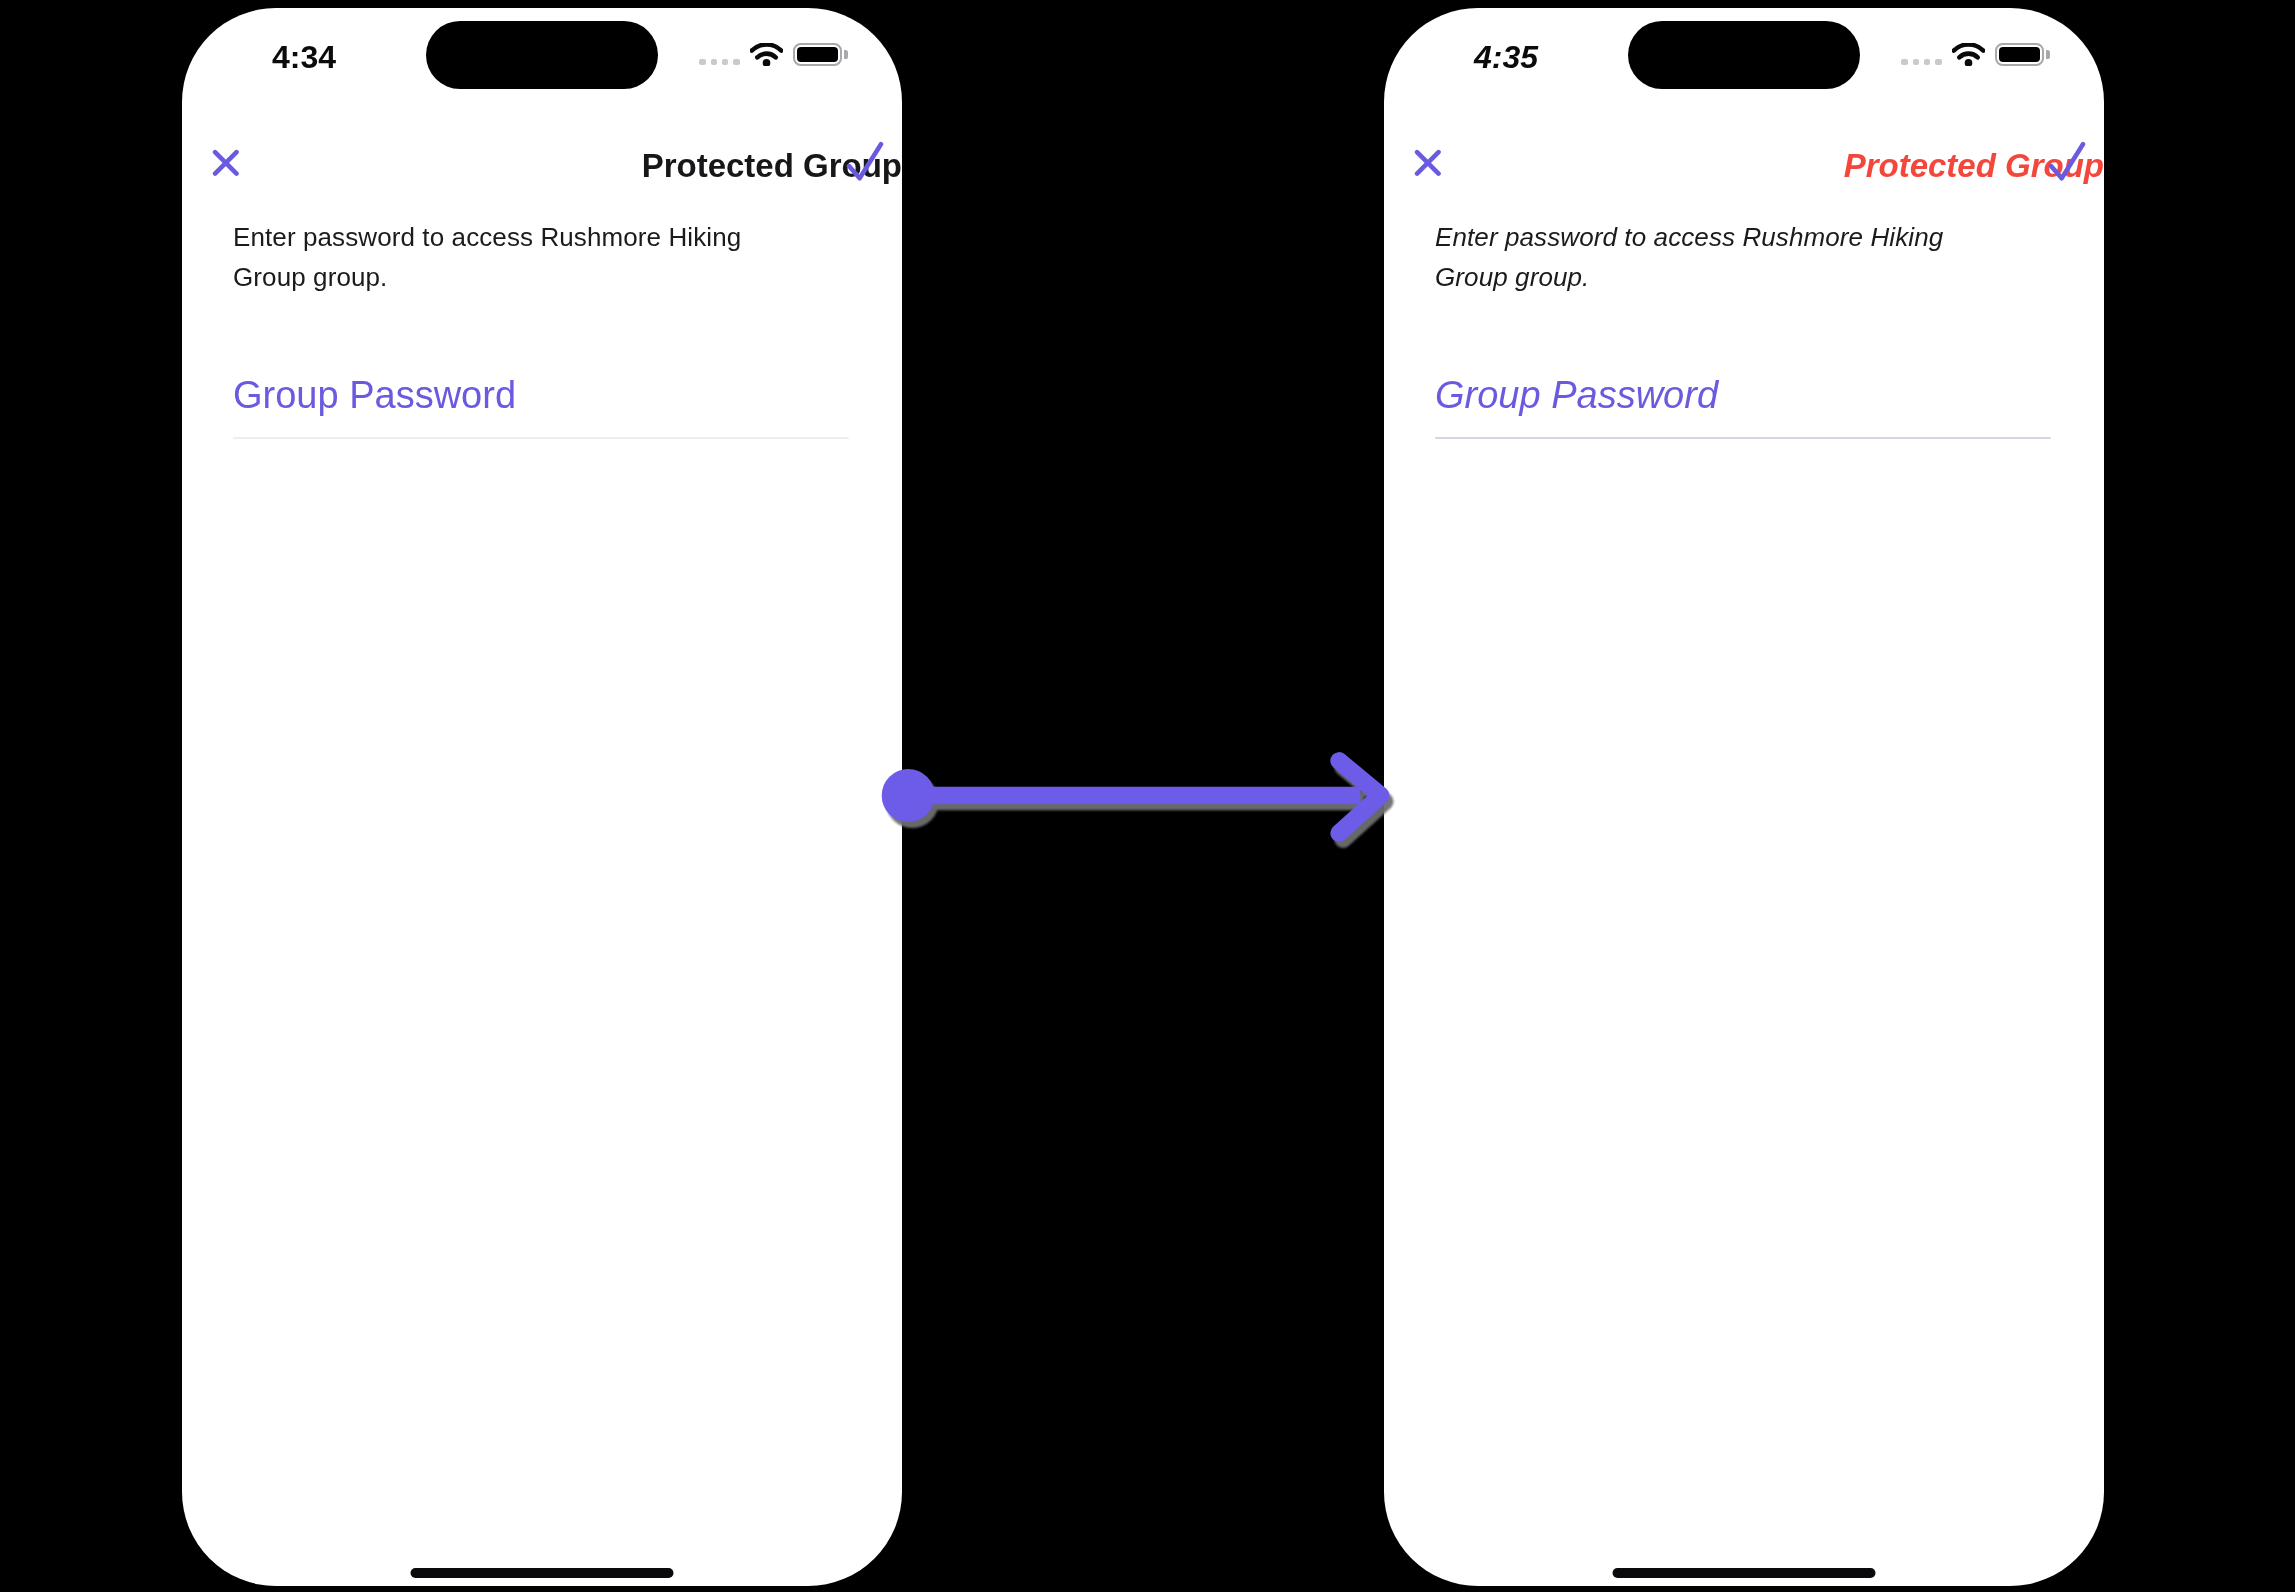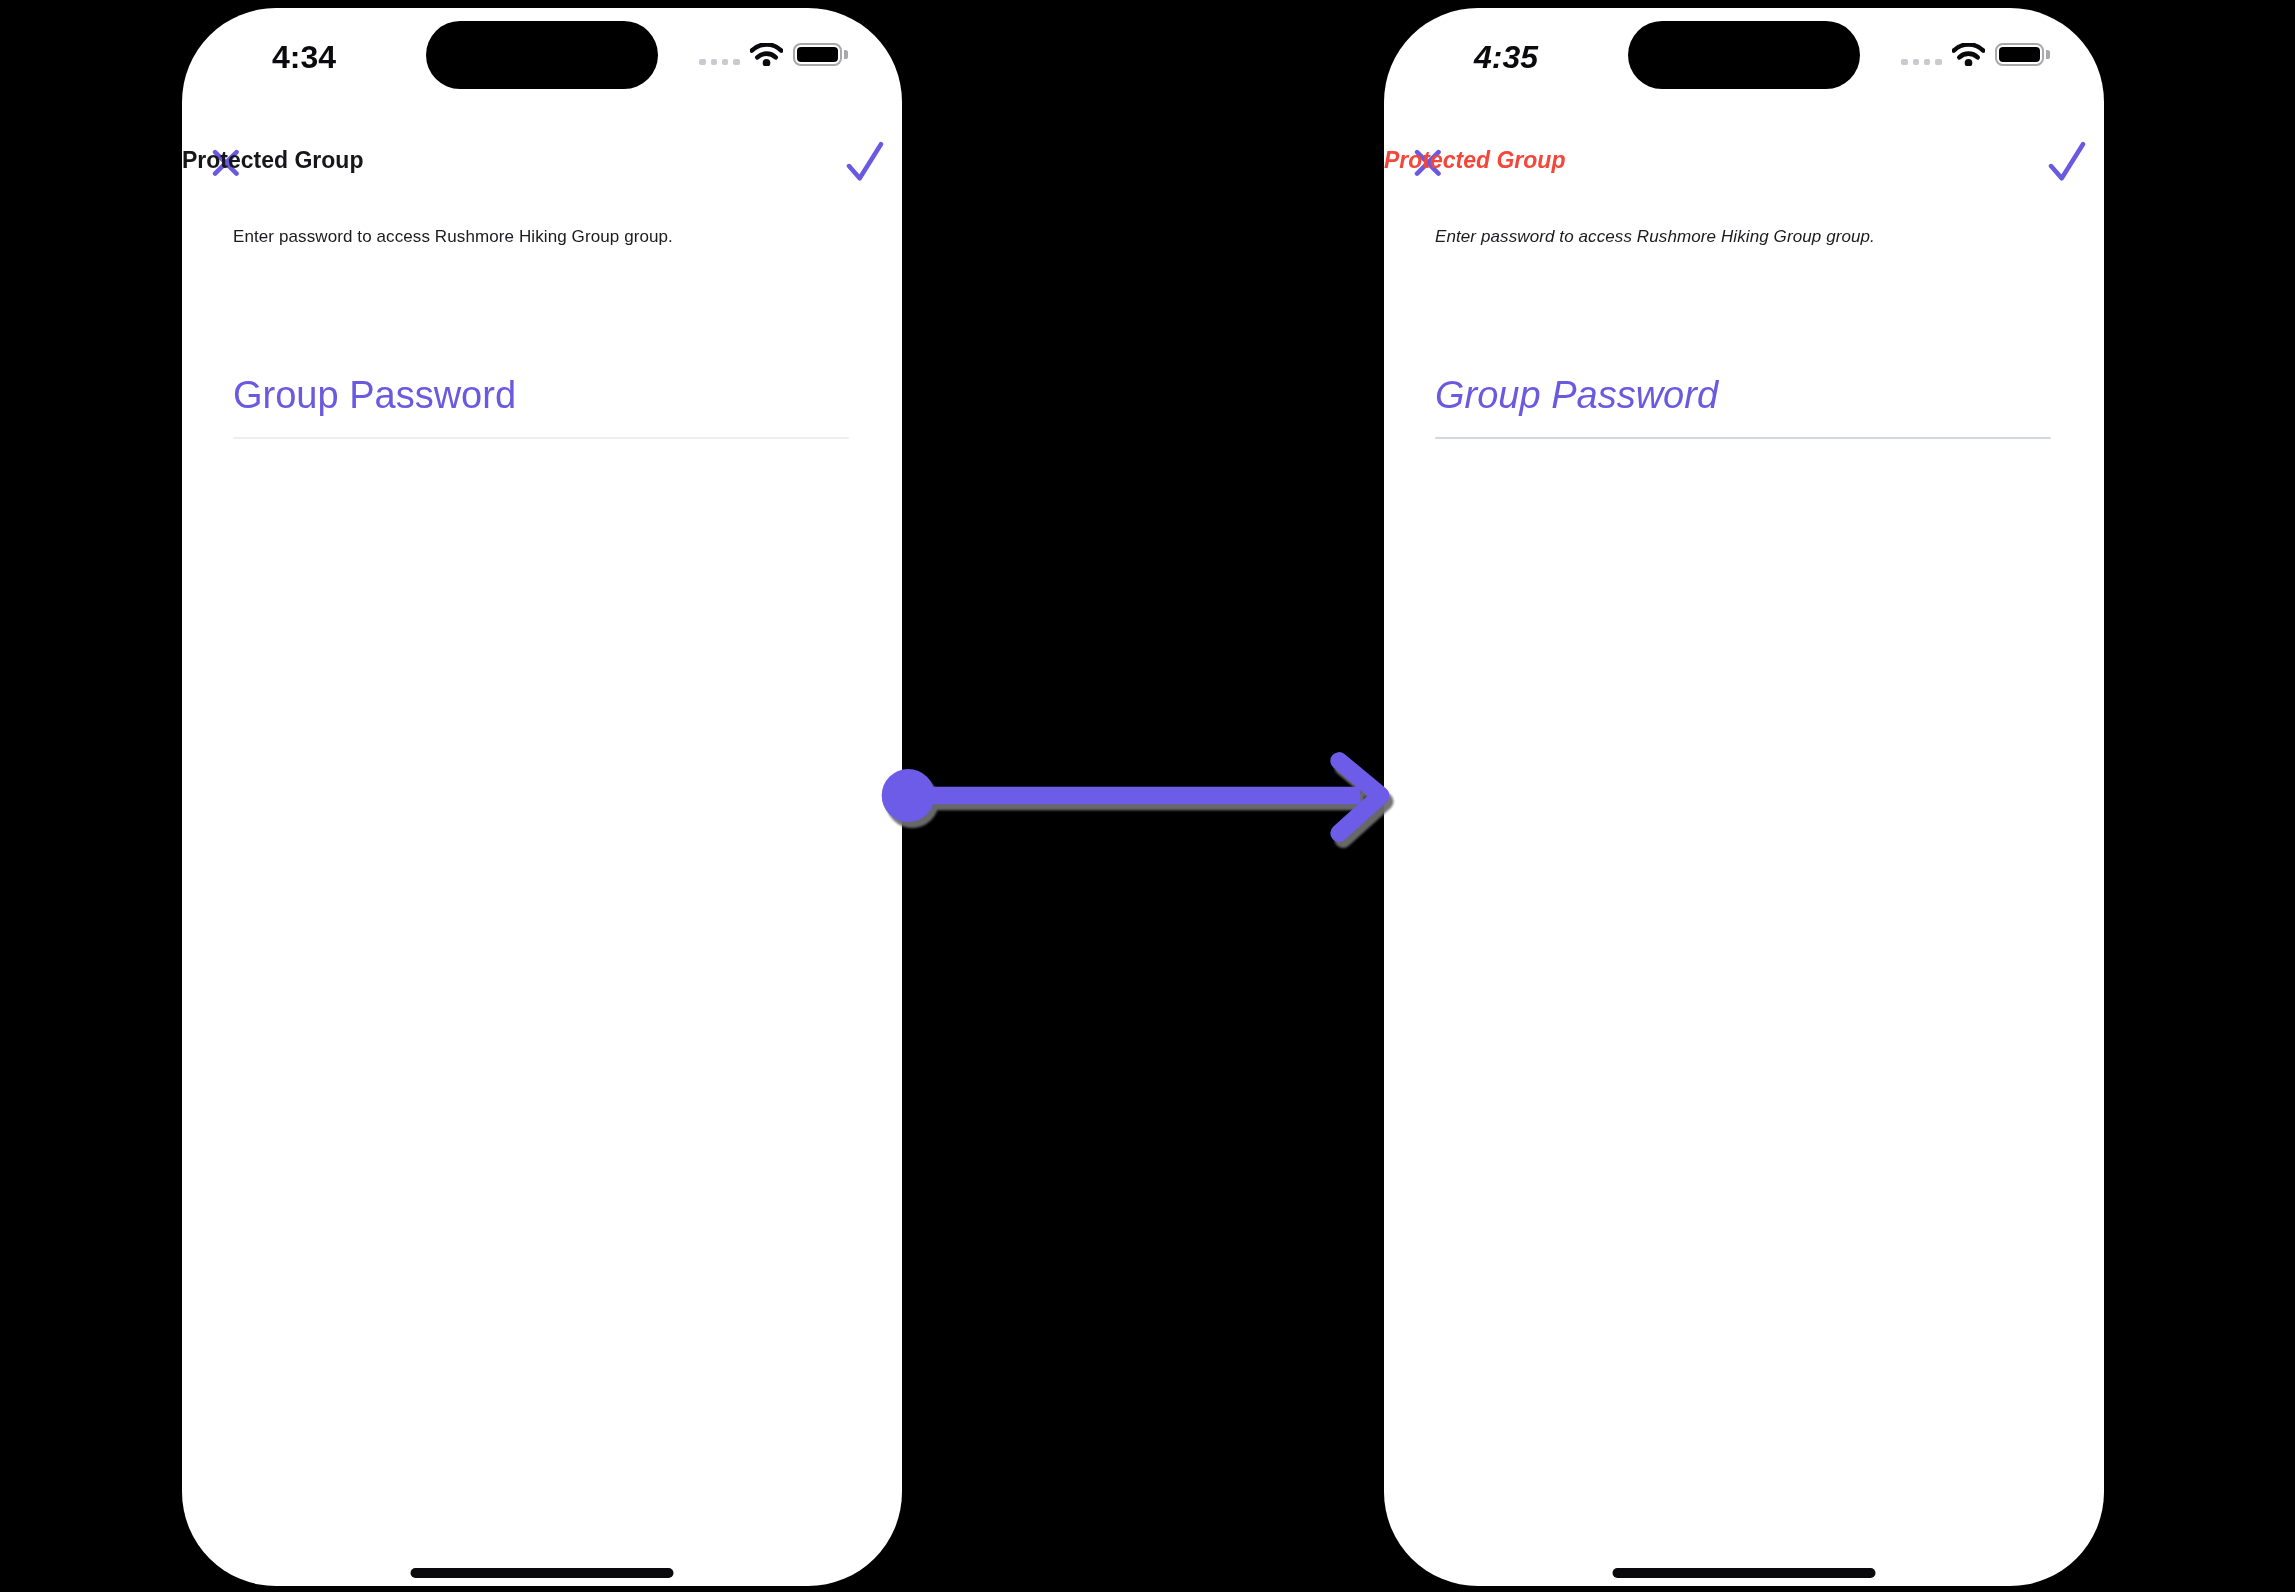--- a/index.html
+++ b/index.html
@@ -46,29 +46,29 @@
     border: 2px solid #A8A8AD; border-radius: 7.7px; margin-right: 6.1px; }
   .battery-fill { position: absolute; inset: 2px; background: #000000; border-radius: 4.1px; }
   .battery-nub { position: absolute; right: -8.2px; top: 5.1px; width: 4.6px; height: 9.2px;
     background: #A8A8AD; border-radius: 0 2.6px 2.6px 0; }
 
   
   .header-close { position: absolute; left: 30px; top: 141px; width: 27.6px; height: 27.6px; cursor: pointer; }
   .header-close svg, .header-confirm svg { display: block; width: 100%; height: 100%; }
   .header-title {
     position: absolute; left: 0; right: 0; top: 139px;
-    text-align: left; font-size: 23px; font-weight: 700; color: #17171A;
+    text-align: right; font-size: 33px; font-weight: 700; color: #17171A;
   }
   #phone-after .header-title { color: #F4473B; }
   .header-confirm { position: absolute; right: 18.4px; top: 133px; width: 38px; height: 41px; cursor: pointer; }
 
   
   .instruction {
     position: absolute; left: 51px; top: 209px; width: 549px;
-    font-size: 17px; line-height: 40px; color: #1B1B1E; letter-spacing: 0.1px;
+    font-size: 26px; line-height: 40px; color: #1B1B1E; letter-spacing: 0.1px;
   }
   .field { position: absolute; left: 51px; right: 53px; top: 366px; cursor: text; }
   .field-label { font-size: 38px; color: #6A5AE0; }
   .field-input { font-size: 26.5px; color: #1B1B1E; min-height: 0.5px; }
   .field-line { margin-top: 19.4px; height: 2px; background: #EEEEF0; border-radius: 1px; }
   #phone-after .field-line { background: #D4D7E0; }
 
   .home-indicator {
     position: absolute; bottom: 8.2px; left: 50%; transform: translateX(-50%);
     width: 263px; height: 9.7px; border-radius: 5.1px; background: #0A0A0C;

